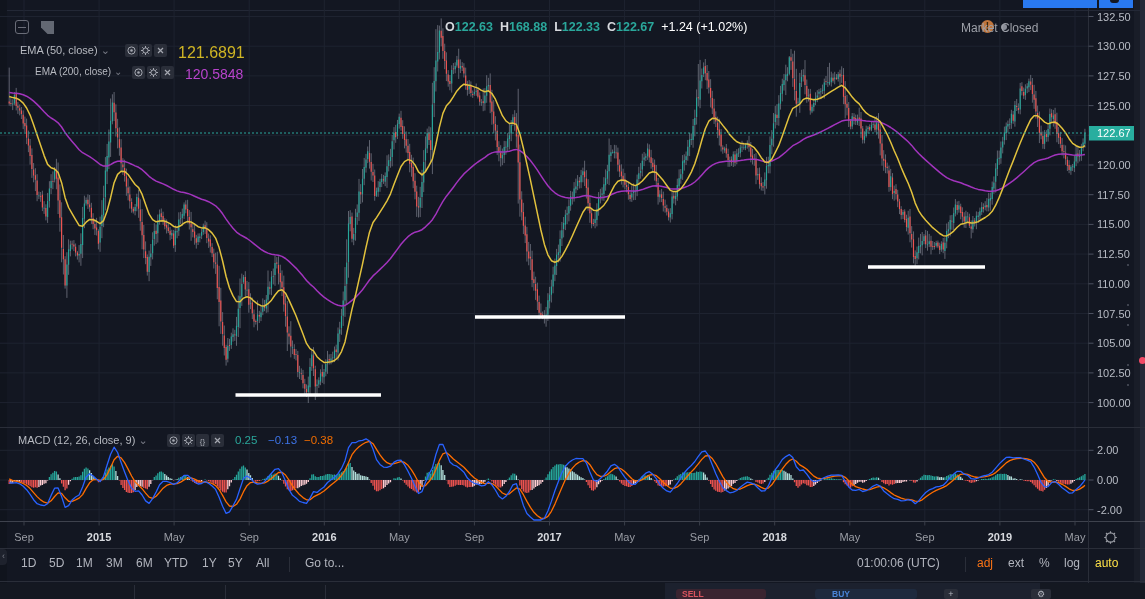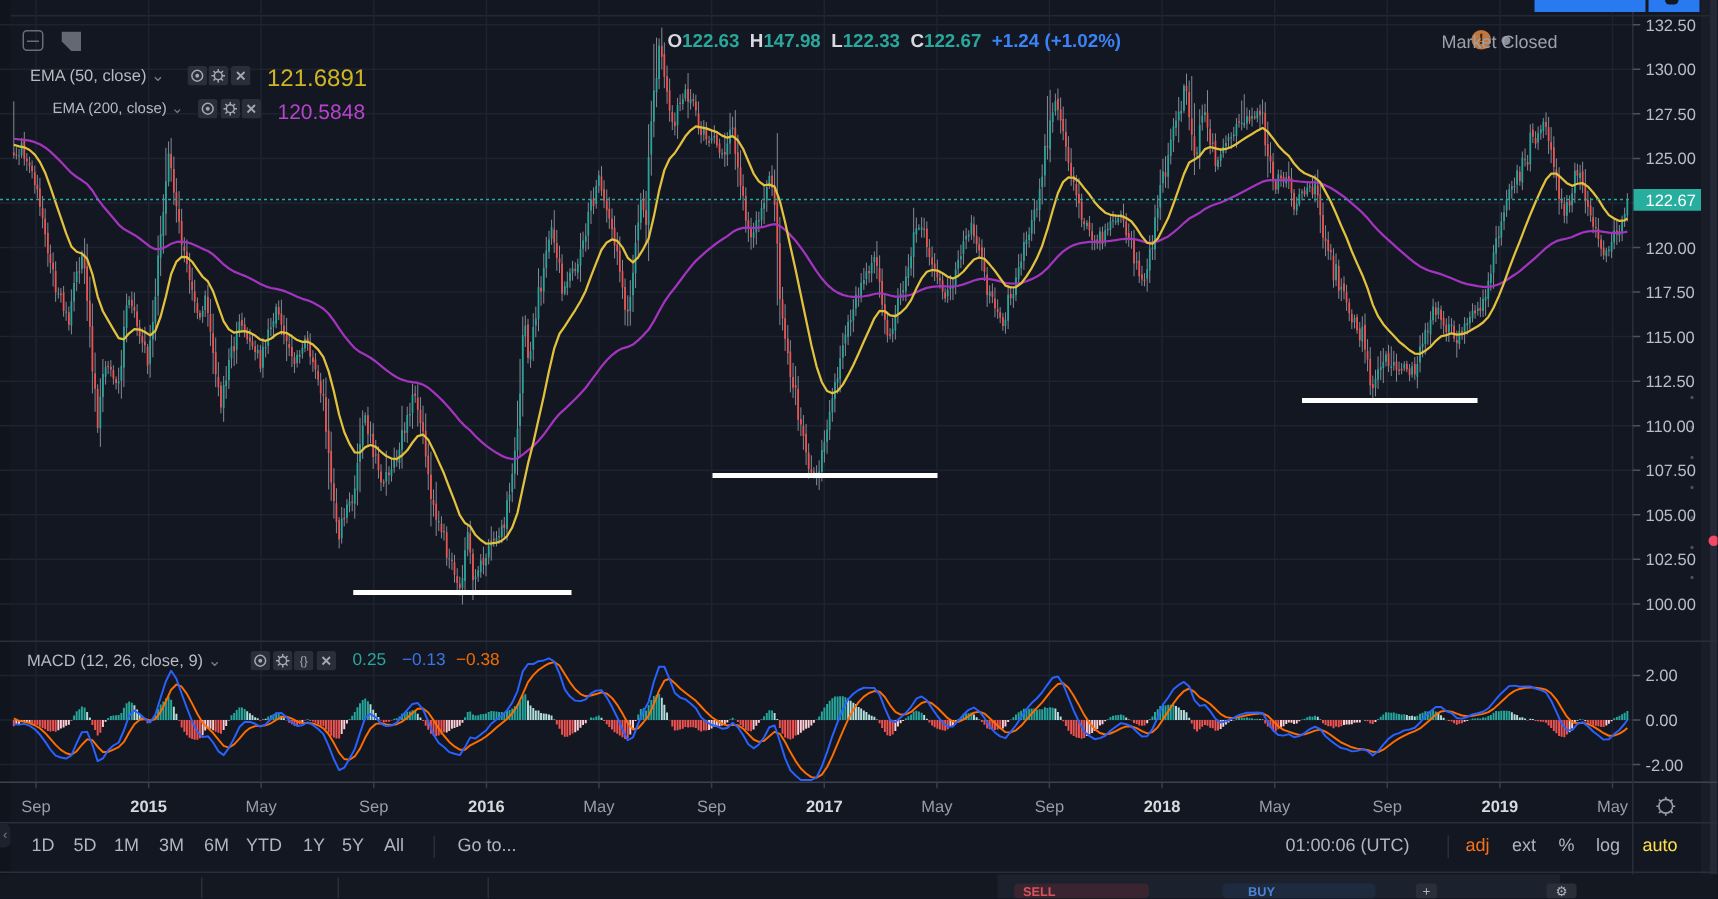--- a/index.html
+++ b/index.html
@@ -78,21 +78,21 @@
 <div class="ov" style="left:1023px;top:0;width:110px;height:8px;background:#2979f0"></div>
 <div class="ov" style="left:1097px;top:0;width:2px;height:8px;background:#131722"></div>
 <div class="ov" style="left:1110px;top:0;width:9px;height:3px;background:#131722;border-radius:0 0 5px 5px"></div>
 
 
 <div class="ov" style="left:15px;top:20px;width:14px;height:14px;border:1px solid #6a6d78;border-radius:3px"></div>
 <div class="ov" style="left:18px;top:26.5px;width:8px;height:1.5px;background:#6a6d78"></div>
 <svg class="ov" style="left:41px;top:21px" width="13" height="13">
       <path d="M0 0H13V13H6.5L0 6.5Z" fill="#636873"></path>
     </svg>
-<div class="ov" style="left:445px;top:20px;font-size:12.5px;font-weight:bold;color:#d7d9de">O<span style="color:#2aa79b">122.63</span>&nbsp; H<span style="color:#2aa79b">147.98</span>&nbsp; L<span style="color:#2aa79b">122.33</span>&nbsp; C<span style="color:#2aa79b">122.67</span> <span style="color:#3b82f6;font-weight:bold">&nbsp;+1.24 (+1.02%)</span></div>
+<div class="ov" style="left:445px;top:20px;font-size:12.5px;font-weight:bold;color:#d7d9de">O<span style="color:#2aa79b">122.63</span>&nbsp; H<span style="color:#2aa79b">168.88</span>&nbsp; L<span style="color:#2aa79b">122.33</span>&nbsp; C<span style="color:#2aa79b">122.67</span> <span style="color:#ffffff;font-weight:normal">&nbsp;+1.24 (+1.02%)</span></div>
 
 
 <div class="ov" style="left:981px;top:20px;width:13px;height:13px;border-radius:50%;background:#c0763d;color:#38260f;font-size:10px;font-weight:bold;text-align:center;line-height:13px">!</div>
 <div class="ov" style="left:1001px;top:24px;width:6px;height:6px;border-radius:50%;background:#8b8e98"></div>
 <div class="ov" style="left:961px;top:20.5px;font-size:12px;color:#9da0a8">Market Closed</div>
 
 
 <div class="ov" style="left:20px;top:43.5px;font-size:11px;color:#b7bac1">EMA (50, close) <span style="color:#787b86">⌄</span></div>
 <div class="ov" style="left:178px;top:43.5px;font-size:16px;color:#cfb524">121.6891</div>
 <div class="ov" style="left:35px;top:66px;font-size:10px;color:#b7bac1">EMA (200, close) <span style="color:#787b86">⌄</span></div>

